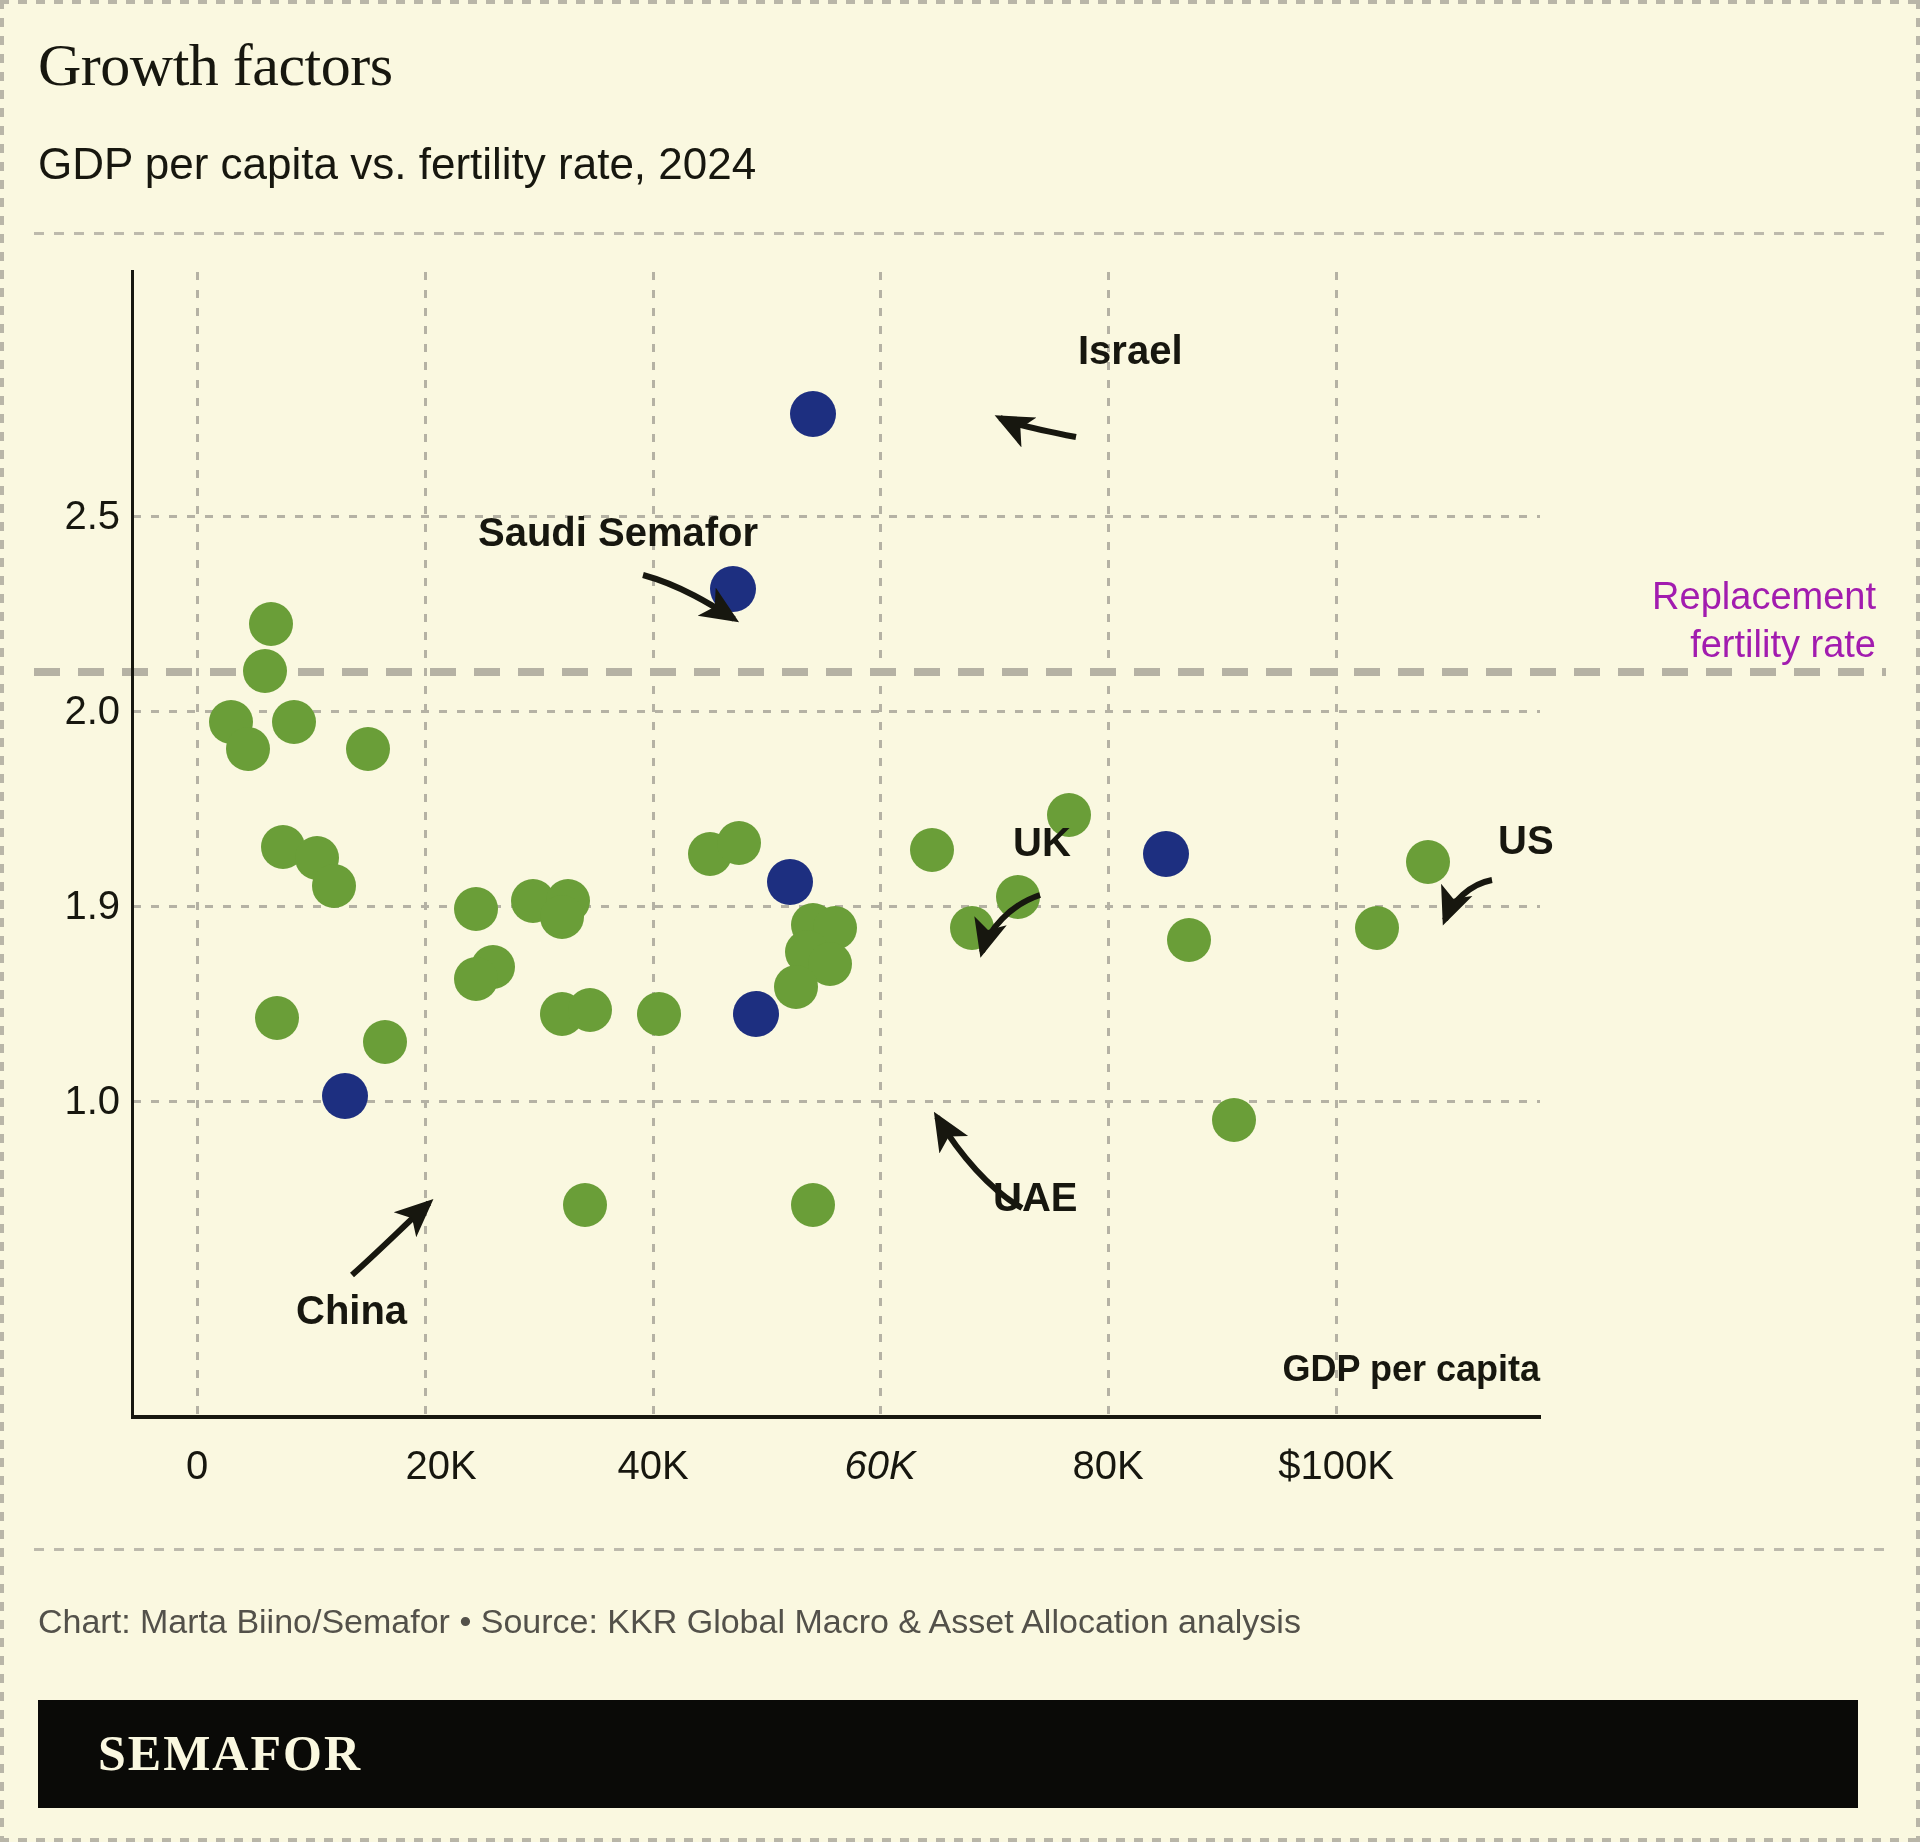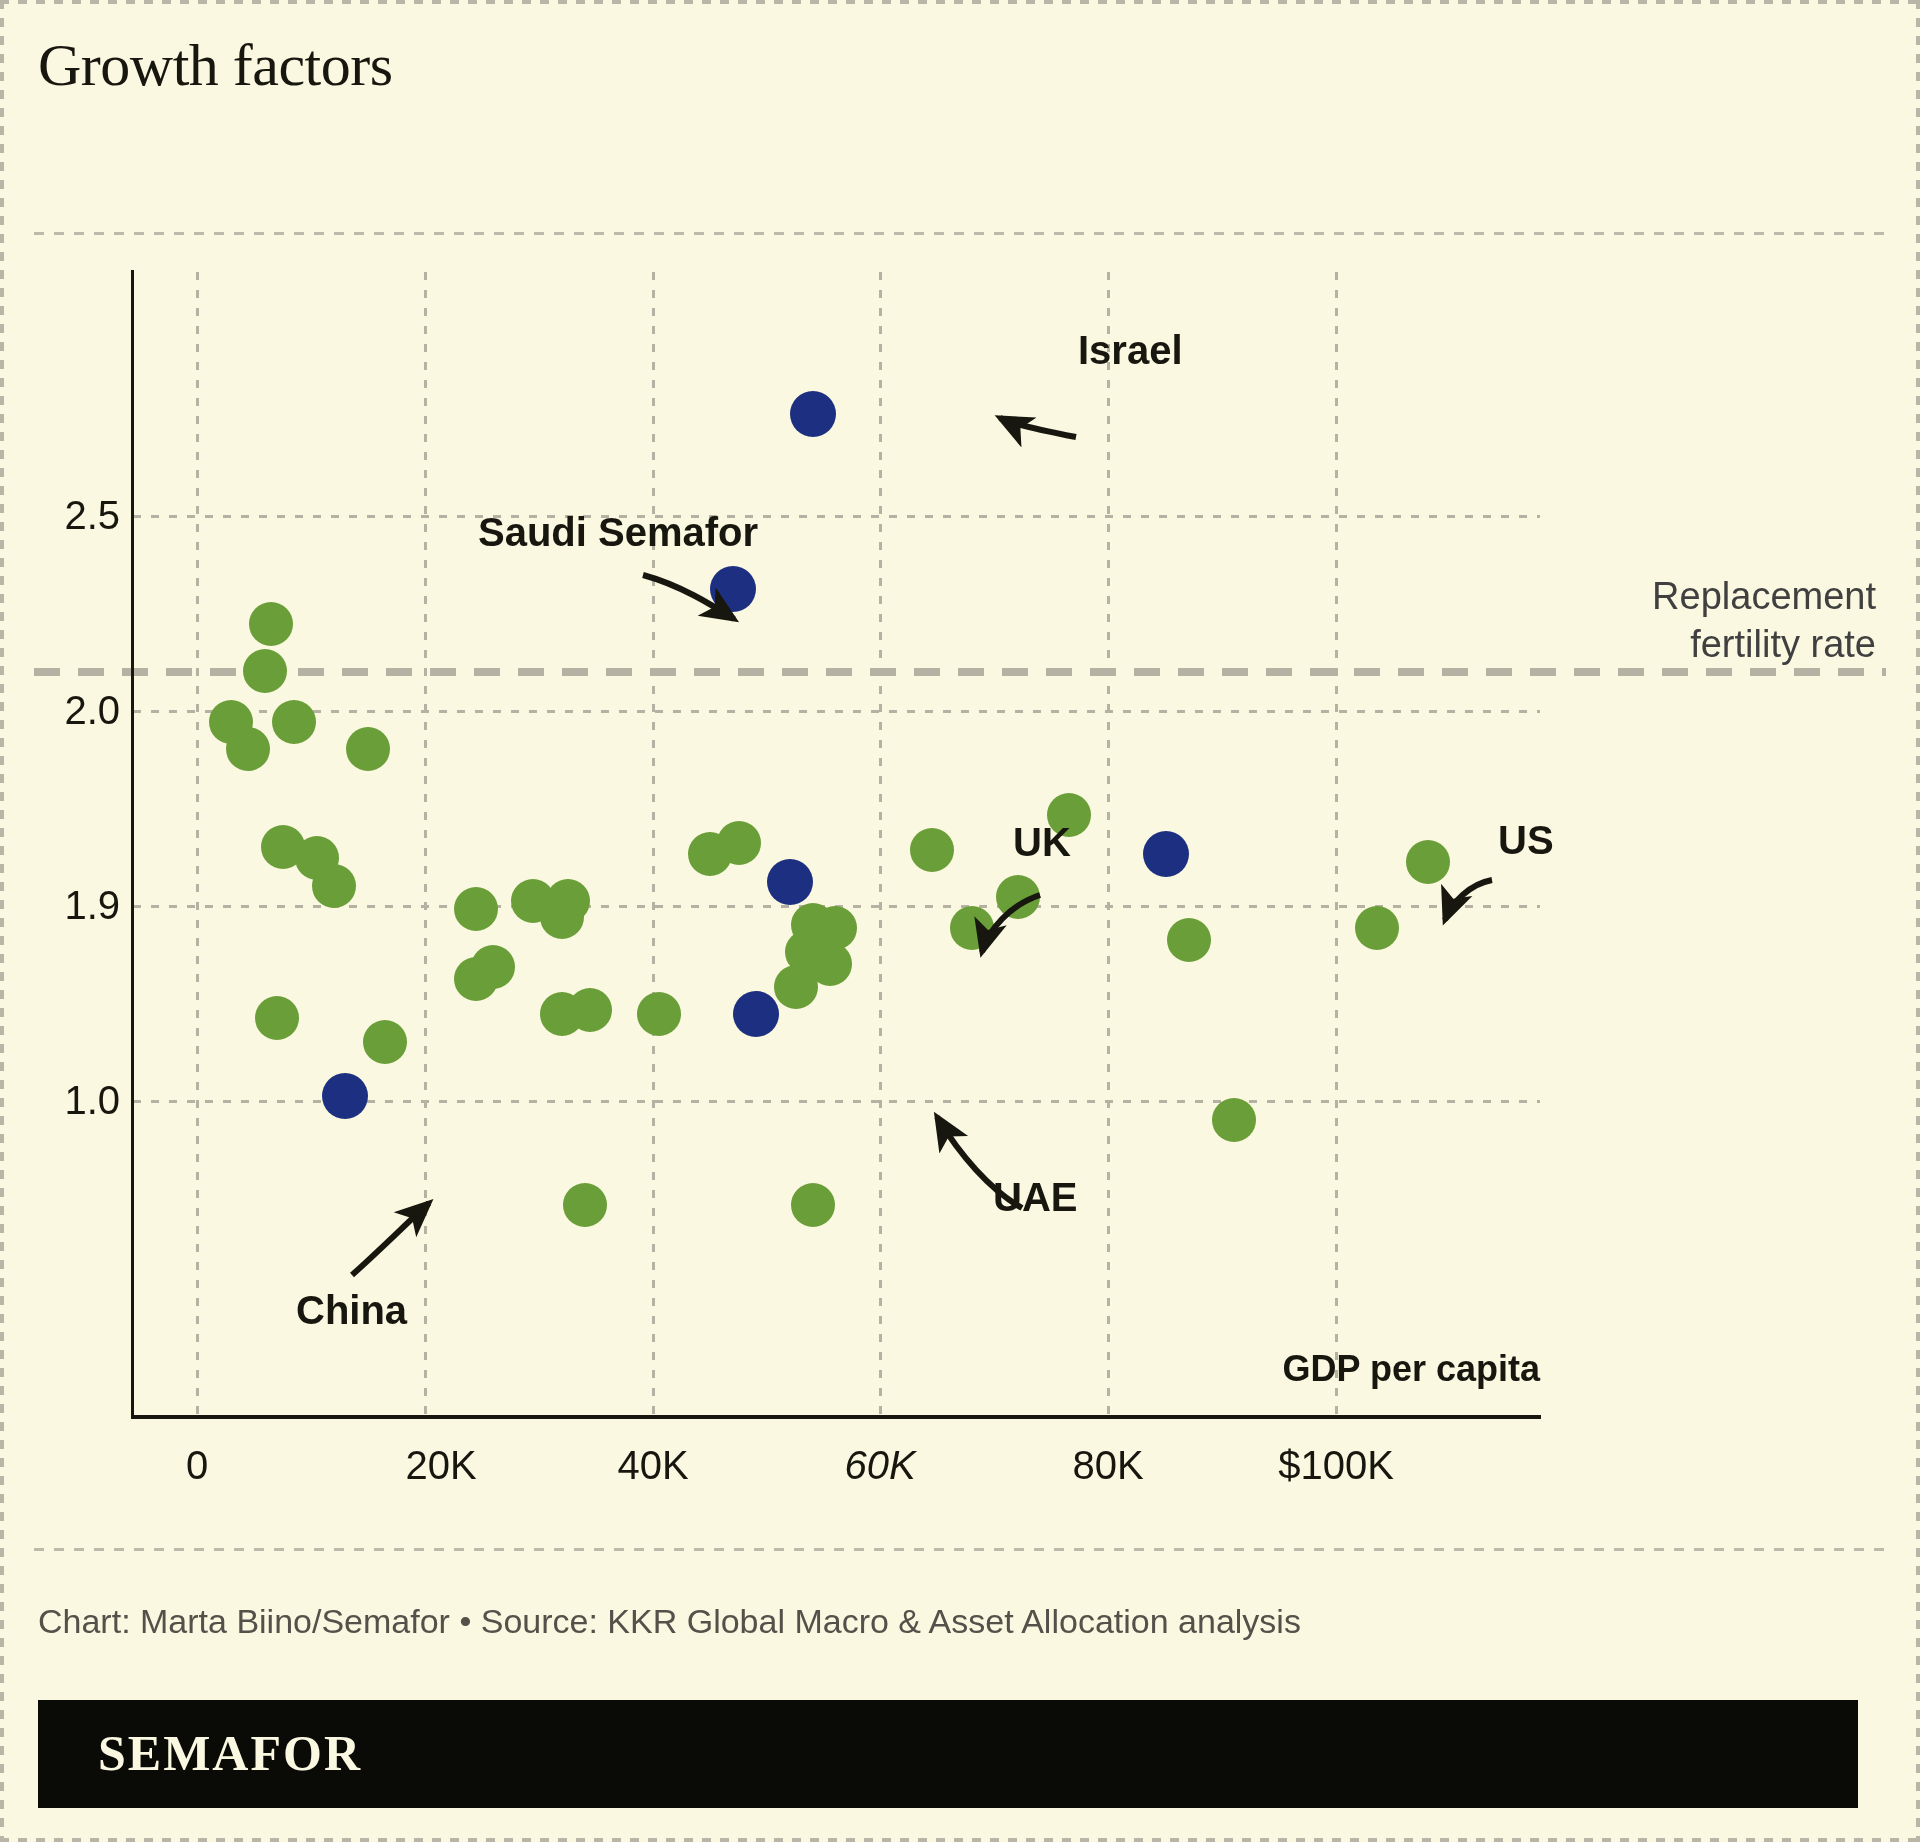--- a/index.html
+++ b/index.html
@@ -154,21 +154,21 @@
     white-space: nowrap;
   }
   #replacement-label {
     position: absolute;
     left: 1546px;
     top: 572px;
     width: 330px;
     text-align: right;
     font-size: 38px;
     line-height: 48px;
-    color: #404040;
+    color: #a21caf;
   }
 
   .dot {
     position: absolute;
     border-radius: 50%;
     transform: translate(-50%, -50%);
   }
   .dot.green { background: #6a9e38; }
   .dot.navy  { background: #1d2f80; }
 
@@ -211,20 +211,21 @@
 <body>
 
 <div id="card">
 
   <div class="frame-edge" style="left:0;top:0;width:1920px;"></div>
   <div class="frame-edge" style="left:0;top:1838px;width:1920px;"></div>
   <div class="frame-edge v" style="left:0;top:0;height:1842px;"></div>
   <div class="frame-edge v" style="left:1916px;top:0;height:1842px;"></div>
 
   <div id="title">Growth factors</div>
+  <div id="subtitle">GDP per capita vs. fertility rate, 2024</div>
 
   <div class="hr-dotted" style="top:232px;"></div>
   <div class="hr-dotted" style="top:1548px;"></div>
 
   <div id="plot">
 
     <div class="gridline-v" style="left:196px;"></div>
     <div class="gridline-v" style="left:424px;"></div>
     <div class="gridline-v" style="left:652px;"></div>
     <div class="gridline-v" style="left:879px;"></div>

